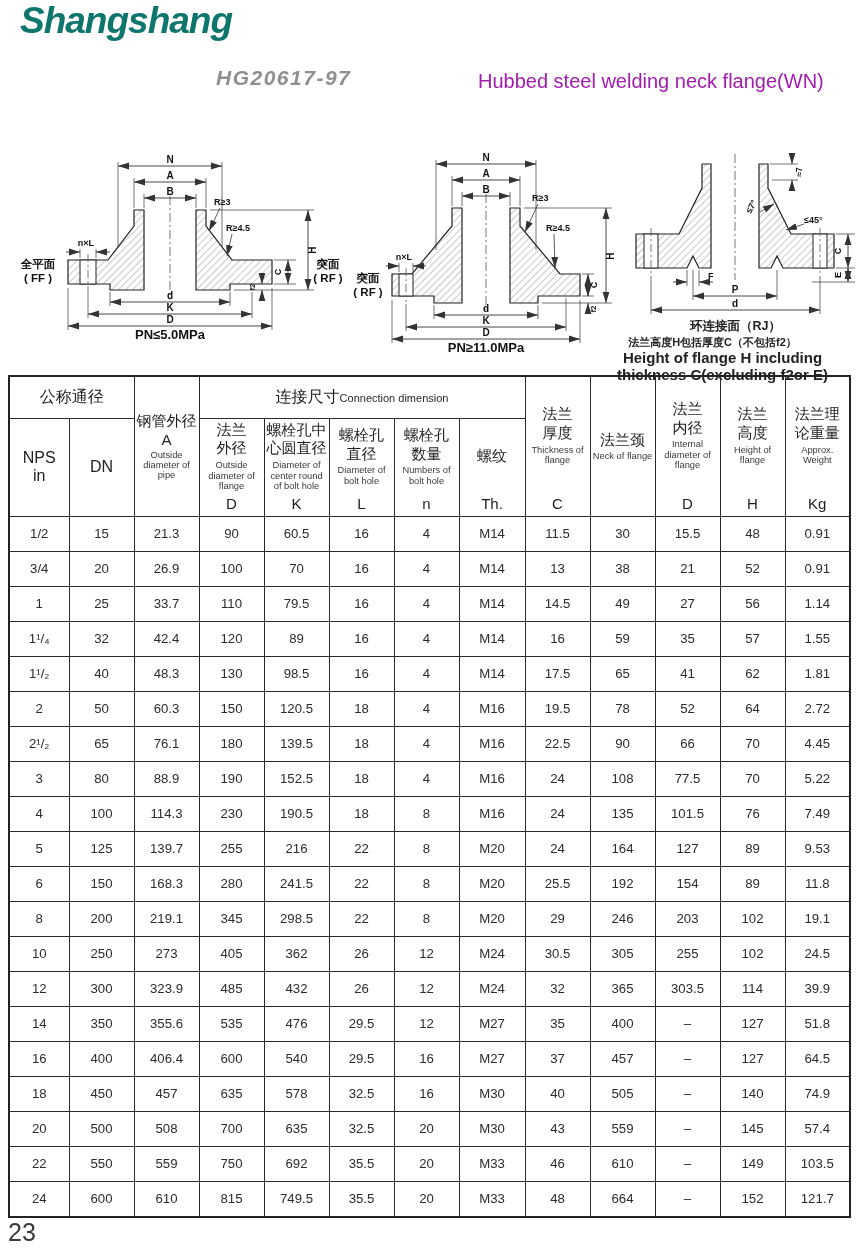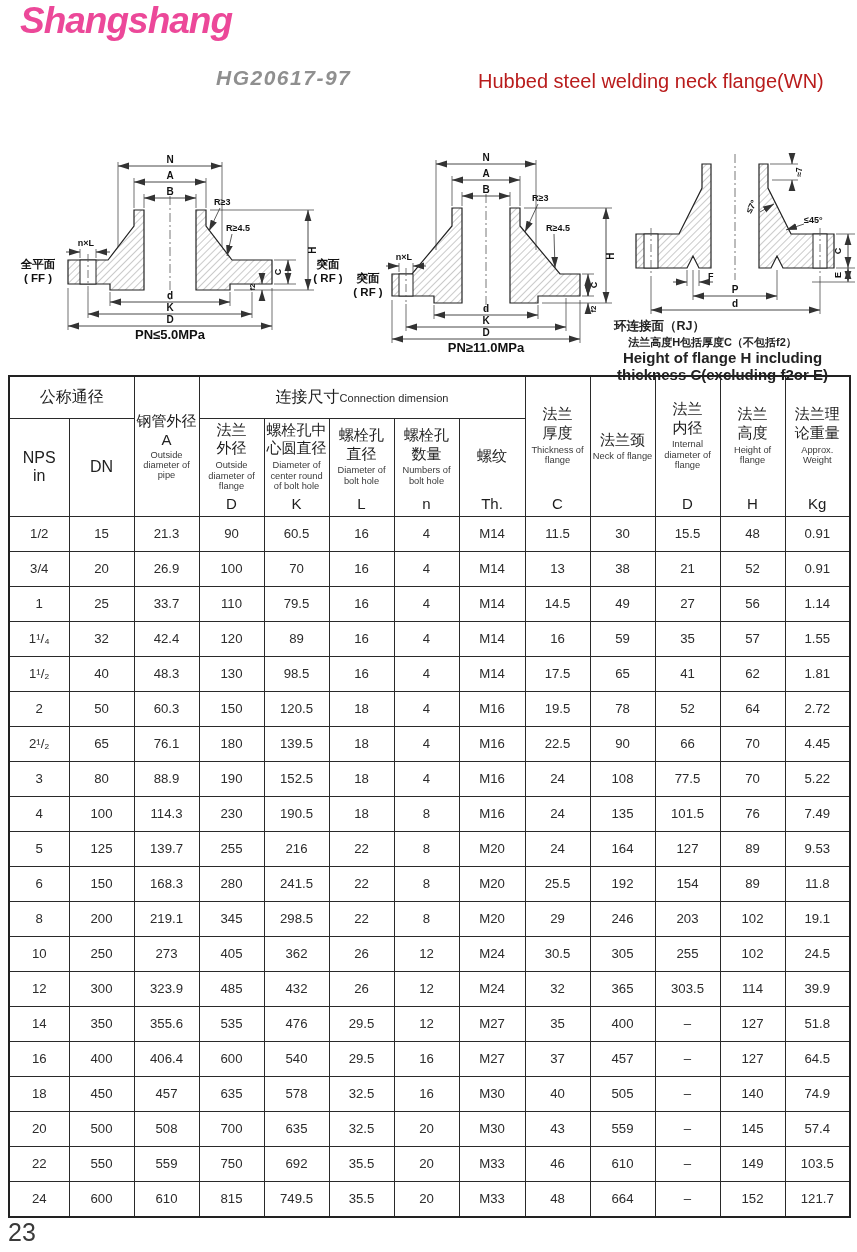--- a/index.html
+++ b/index.html
@@ -4,25 +4,25 @@
 <style>
   html,body{margin:0;padding:0;background:#e8e8e8;}
   #page{position:relative;width:857px;height:1252px;background:#ffffff;margin:0 auto;
         font-family:"Liberation Sans","DejaVu Sans",sans-serif;color:#222;overflow:hidden;}
   
   .logo{position:absolute;left:20px;top:2px;line-height:1.0;}
   .logo .l1{font-size:37px;font-weight:bold;font-style:italic;letter-spacing:-1px;}
   .logo .l2{font-size:21px;font-weight:bold;letter-spacing:0.2px;margin-top:2px;}
   .title{position:absolute;left:212px;top:20px;font-size:29px;color:#1b1b1b;white-space:nowrap;letter-spacing:-0.5px;}
   .standard{position:absolute;left:216px;top:66px;font-size:21px;font-weight:bold;font-style:italic;color:#8f8f8f;letter-spacing:1.5px;}
-  .subtitle-en{position:absolute;left:478px;top:70px;font-size:20px;color:#b91c1c;white-space:nowrap;}
+  .subtitle-en{position:absolute;left:478px;top:70px;font-size:20px;color:#a21caf;white-space:nowrap;}
   
   .diagram{position:absolute;}
   svg text{fill:#111;font-family:"Liberation Sans","DejaVu Sans",sans-serif;}
-  .d3caption{position:absolute;left:614px;top:318px;width:243px;text-align:left;font-size:12.5px;font-weight:bold;}
+  .d3caption{position:absolute;left:614px;top:318px;width:243px;text-align:center;font-size:12.5px;font-weight:bold;}
   .d3note-cn{position:absolute;left:580px;top:335px;width:265px;text-align:center;font-size:11px;font-weight:bold;}
   .d3note-en{position:absolute;left:588px;top:349px;width:269px;text-align:center;font-size:15px;font-weight:bold;}
   
   #spec-table{position:absolute;left:8px;top:375px;width:841px;border-collapse:collapse;table-layout:fixed;border:2px solid #222;}
   #spec-table th,#spec-table td{border:1px solid #2a2a2a;padding:0;text-align:center;vertical-align:middle;}
   #spec-table thead th{font-weight:normal;position:relative;}
   .hc{display:flex;flex-direction:column;align-items:center;justify-content:center;height:100%;box-sizing:border-box;padding:2px 1px 24px;}
   .hc.nol{padding-bottom:2px;}
   .cn{font-size:15px;white-space:pre-line;line-height:1.25;color:#1d1d1d;}
   .en{font-size:9.3px;color:#3a3a3a;line-height:1.12;margin-top:2px;}
@@ -32,21 +32,21 @@
   .row1{height:42px;}
   .row2{height:98px;}
   #spec-table tbody td{height:34px;font-size:13.2px;color:#2c2c2c;}
   .pagenum{position:absolute;left:8px;top:1218px;font-size:25px;color:#3a3a3a;}
 </style>
 </head>
 <body>
 
 <div id="page">
 
-  <div class="logo" style="color:#ec4899;">
+  <div class="logo" style="color:#0f766e;">
     <div class="l1">Shangshang</div>
   </div>
   <div class="standard">HG20617-97</div>
   <div class="subtitle-en">Hubbed steel welding neck flange(WN)</div>
 
   <div class="diagram" style="left:8px;top:152px;width:340px;height:190px;">
     <svg width="340" height="190" viewBox="0 0 340 190">
       <defs>
         <pattern id="h1" patternUnits="userSpaceOnUse" width="5" height="5" patternTransform="rotate(45)">
           <line x1="0" y1="0" x2="0" y2="5" stroke="#8a8a8a" stroke-width="0.9"></line>

